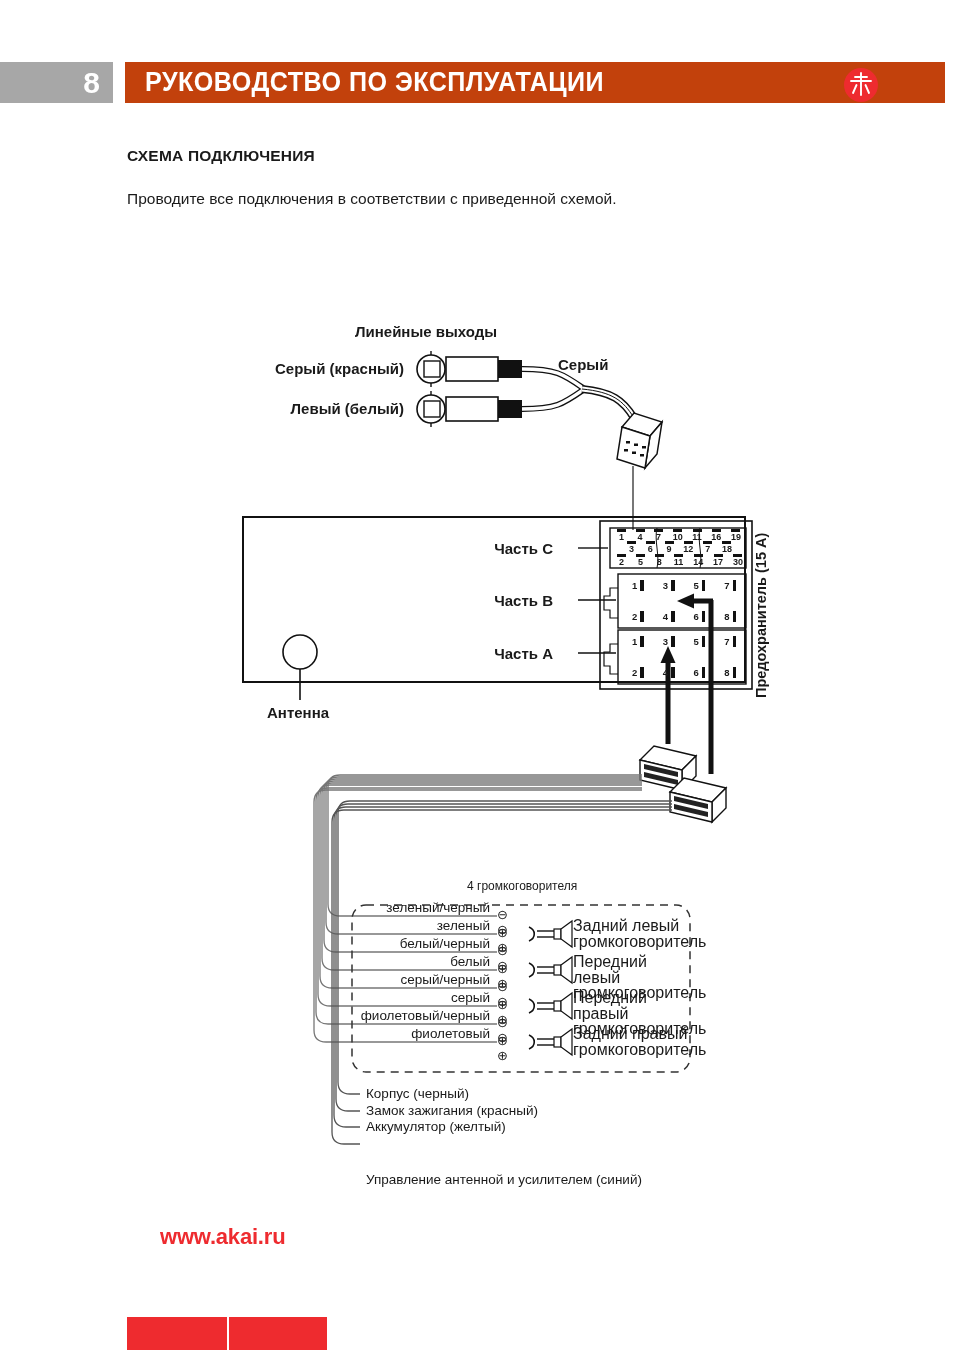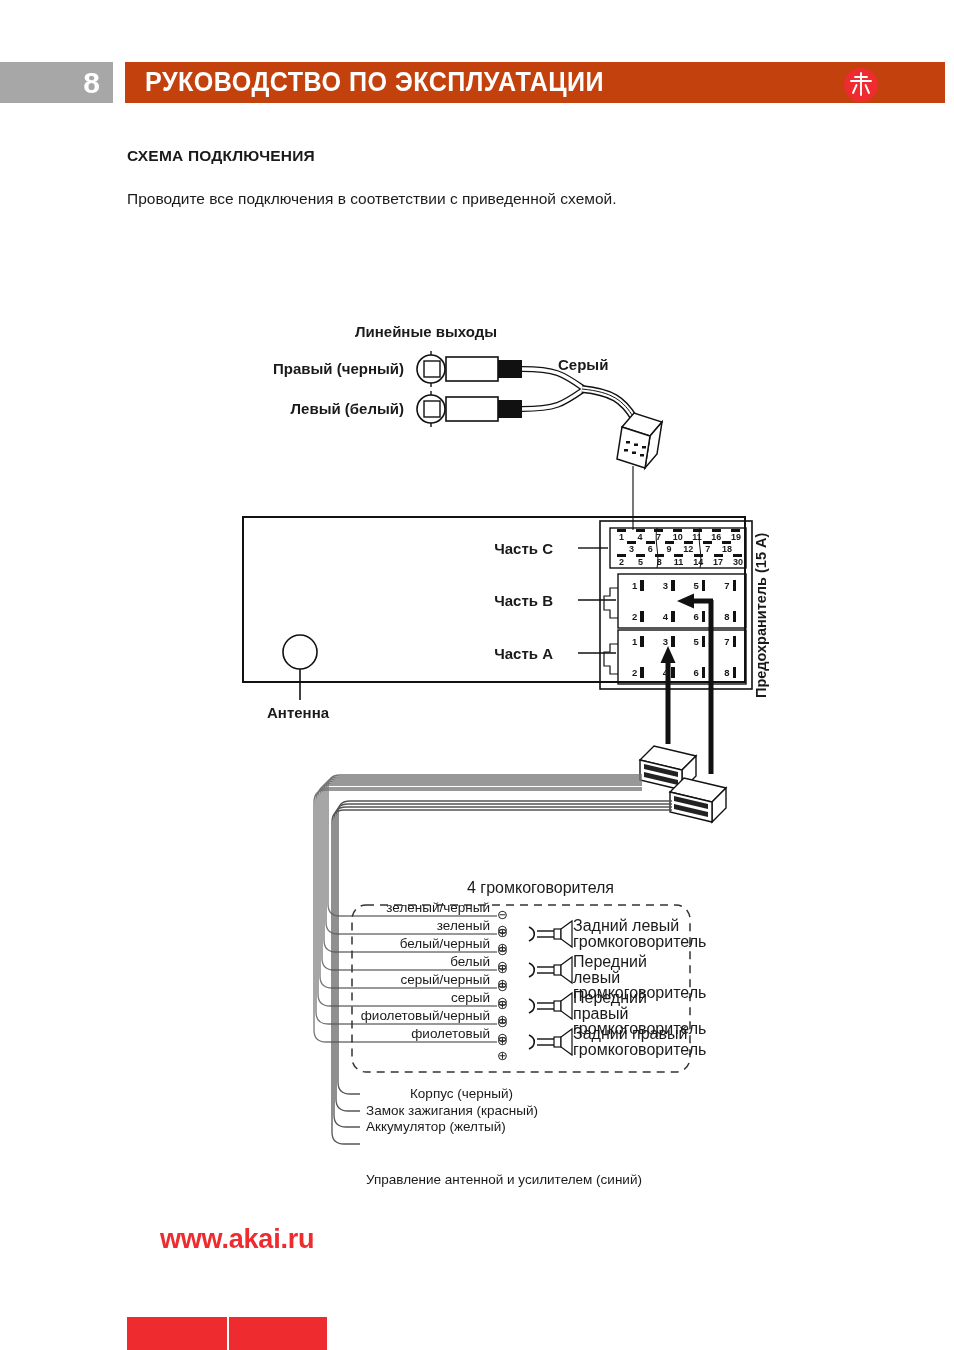--- a/index.html
+++ b/index.html
@@ -33,29 +33,29 @@
   .crow3 { padding:0 3px 0 7px; }
   .pin { font-size:9px; line-height:9px; text-align:center; }
   .pin::before { content:""; display:block; width:9px; height:2.5px; background:#111; margin:0 auto 1px; }
   .bablock { left:618px; top:574px; width:128px; height:54px; padding:5px 10px 0 14px;
     display:flex; flex-direction:column; justify-content:space-between; font-weight:bold; }
   .barow { display:flex; justify-content:space-between; height:12px; }
   .bacell { display:flex; align-items:center; font-size:9.5px; }
   .pbar { width:3.5px; height:11px; background:#111; margin-left:3px; display:inline-block; }
 
   
-  .spk-title { left:457px; top:879px; font-size:16px; background:#fff; padding:0 10px; }
+  .spk-title { left:457px; top:879px; font-size:12px; background:#fff; padding:0 10px; }
   .wire-label { position:absolute; left:260px; width:230px; text-align:right; font-size:13.5px; line-height:15px; white-space:nowrap; }
   .wire-sym { position:absolute; left:497px; width:34px; font-size:13px; letter-spacing:3px;
     font-family:"DejaVu Sans",sans-serif; color:#222; }
   .spk-name { position:absolute; left:573px; width:124px; font-size:16px; line-height:15.5px; }
   .pw-label { position:absolute; left:366px; font-size:13.5px; white-space:nowrap; }
 
   
-  .ft-url { left:160px; top:1224px; color:#ee2b2f; font-size:27px; font-weight:bold; letter-spacing:-.2px; }
+  .ft-url { left:160px; top:1224px; color:#ee2b2f; font-size:22px; font-weight:bold; letter-spacing:-.2px; }
   .ft-block1 { left:127px; top:1317px; width:100px; height:33px; background:#ee2b2f; }
   .ft-block2 { left:229px; top:1317px; width:98px; height:33px; background:#ee2b2f; }
 
   svg.art { position:absolute; left:0; top:0; width:954px; height:1350px; pointer-events:none; }
 </style>
 </head>
 <body>
 
 <svg class="art" viewBox="0 0 954 1350">
 
@@ -214,21 +214,21 @@
         <path d="M-4.5,0 L-8,8"></path>
         <path d="M4.5,0 L8,8"></path>
     </g>
   </svg>
 </div>
 
 <div class="abs sec-title">СХЕМА ПОДКЛЮЧЕНИЯ</div>
 <div class="abs sec-intro">Проводите все подключения в соответствии с приведенной схемой.</div>
 
 <div class="dlbl" style="left:355px; top:323px;">Линейные выходы</div>
-<div class="dlbl r" style="left:204px; top:360px; width:200px;">Правый (черный)</div>
+<div class="dlbl r" style="left:204px; top:360px; width:200px;">Серый (красный)</div>
 <div class="dlbl r" style="left:204px; top:400px; width:200px;">Левый (белый)</div>
 <div class="dlbl" style="left:558px; top:356px;">Серый</div>
 <div class="dlbl r" style="left:453px; top:540px; width:100px;">Часть С</div>
 <div class="dlbl r" style="left:453px; top:592px; width:100px;">Часть В</div>
 <div class="dlbl r" style="left:453px; top:645px; width:100px;">Часть А</div>
 <div class="dlbl" style="left:267px; top:704px;">Антенна</div>
 <div class="abs fuse">Предохранитель (15 А)</div>
 
 <div class="abs cblock">
   <div class="crow crow1">
@@ -353,20 +353,20 @@
 <div class="wire-sym" style="top:979px;">⊖ ⊖</div>
 <div class="wire-label" style="top:990px;">серый</div>
 <div class="wire-sym" style="top:997px;">⊕ ⊕</div>
 <div class="spk-name" style="top:990px;">Передний правый громкоговоритель</div>
 <div class="wire-label" style="top:1008px;">фиолетовый/черный</div>
 <div class="wire-sym" style="top:1015px;">⊖ ⊖</div>
 <div class="wire-label" style="top:1026px;">фиолетовый</div>
 <div class="wire-sym" style="top:1033px;">⊕ ⊕</div>
 <div class="spk-name" style="top:1026px;">Задний правый громкоговоритель</div>
 
-<div class="pw-label" style="top:1086px;margin-left:44px;">Корпус (черный)</div>
+<div class="pw-label" style="top:1086px;">Корпус (черный)</div>
 <div class="pw-label" style="top:1103px;">Замок зажигания (красный)</div>
 <div class="pw-label" style="top:1119px;">Аккумулятор (желтый)</div>
 <div class="pw-label" style="top:1172px;">Управление антенной и усилителем (синий)</div>
 
 <div class="abs ft-url">www.akai.ru</div>
 <div class="abs ft-block1"></div>
 <div class="abs ft-block2"></div>
 
 </body></html>

